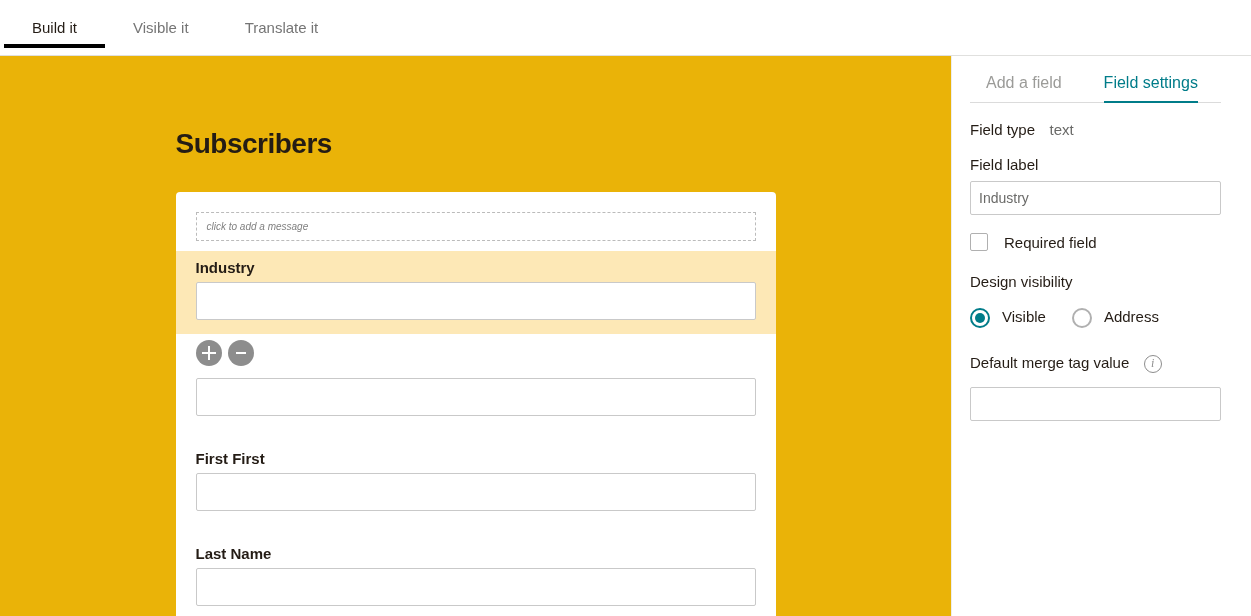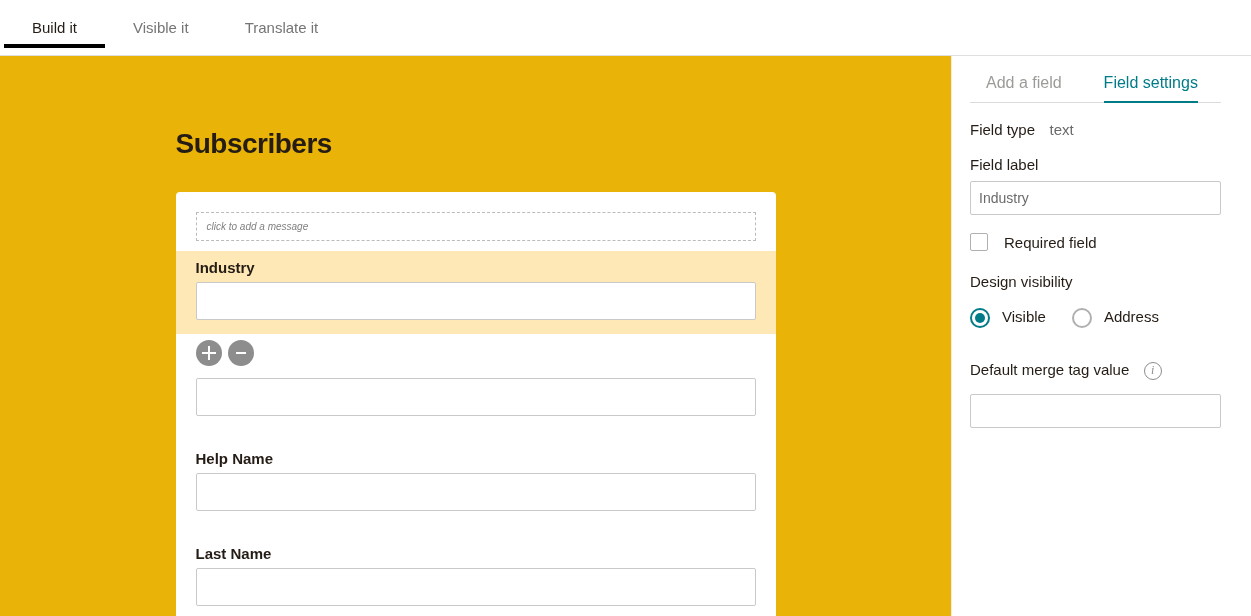--- a/index.html
+++ b/index.html
@@ -275,21 +275,21 @@
                 <rect x="2" y="6" width="10" height="2" fill="#fff"></rect>
               </svg>
           </div>
         </div>
 
         <div class="builder-field" style="padding-top:12px;">
           <input type="text" class="builder-input" style="">
         </div>
 
         <div class="builder-field" style="padding-top:20px;">
-          <label>Help Name</label>
+          <label>First First</label>
           <input type="text" class="builder-input" style="">
         </div>
 
         <div class="builder-field" style="padding-top:20px;">
           <label>Last Name</label>
           <input type="text" class="builder-input" style="">
         </div>
 
       </div>
     </div>
@@ -324,20 +324,20 @@
         <div class="radio-out">
             <div class="radio-in"></div>
           </div>
         <div class="radio-label">Visible</div>
         <div class="radio-out empty"></div>
         <div class="radio-label">Address</div>
       </div>
     </div>
 
 
-    <div class="setting-row" style="margin-top:33px;">
+    <div class="setting-row" style="margin-top:26px;">
       <span class="setting-label">Default merge tag value</span>
       <span class="info-icon">i</span>
       <input class="side-input" style="margin-top: 8px;">
     </div>
 
   </div>
 </div>
 
 </body></html>

